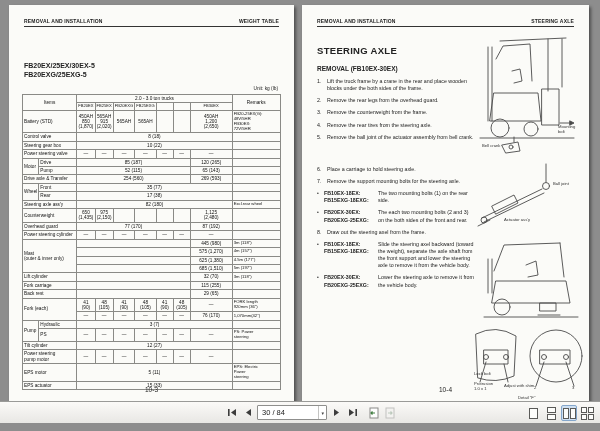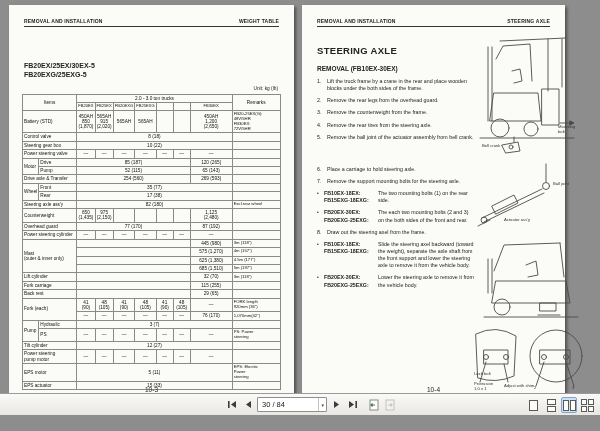--- a/index.html
+++ b/index.html
@@ -6,21 +6,21 @@
   body{
     width:600px;height:431px;position:relative;overflow:hidden;
     background:#8d8d8d;font-family:"Liberation Sans",sans-serif;
     -webkit-font-smoothing:antialiased;
   }
   .page{
     position:absolute;top:5px;height:401px;background:#fbfbf8;
     box-shadow:2px 2px 3px rgba(0,0,0,.45);color:#222;
   }
   .page-left{left:9px;width:285px;}
-  .page-right{left:302px;width:263px;}
+  .page-right{left:302px;width:287px;}
 
   .phead{
     position:absolute;top:13px;left:15px;right:15px;
     display:flex;justify-content:space-between;align-items:flex-end;
     border-bottom:1px solid #333;padding-bottom:2px;
     font-size:5px;font-weight:bold;letter-spacing:.2px;color:#222;
   }
   .pnum{position:absolute;bottom:13px;left:0;width:100%;text-align:center;font-size:6.5px;color:#222;}
 
   
@@ -60,21 +60,21 @@
   .fig{position:relative;margin-bottom:3px;}
   .fig svg{display:block;}
   .fig path,.fig line,.fig circle,.fig rect,.fig polyline,.fig polygon{
     fill:none;stroke:#4a4a4a;stroke-width:.9;stroke-linejoin:round;stroke-linecap:round;
   }
   .fig .lbl{position:absolute;font-size:4.2px;color:#333;line-height:1.1;white-space:pre-line;}
   .fig .cap{font-weight:bold;font-size:4.4px;}
 
   
   .toolbar{
-    position:absolute;left:0;right:0;bottom:16px;height:21px;
+    position:absolute;left:0;right:0;bottom:8px;height:21px;
     background:linear-gradient(#fbfaf8,#e8e7e4);border-top:1px solid #9a9a98;
   }
   .nav{position:absolute;left:225px;top:0;height:21px;display:flex;align-items:center;gap:3px;}
   .tbtn{width:13px;height:15px;display:flex;align-items:center;justify-content:center;border-radius:2px;}
   .tbtn svg{display:block;}
   .pagebox{
     width:62px;height:13px;background:#fff;border:1px solid #8f8f8d;border-radius:1px;
     display:flex;align-items:center;justify-content:space-between;padding:0 2px 0 4px;
     font-size:7.5px;color:#222;
   }

